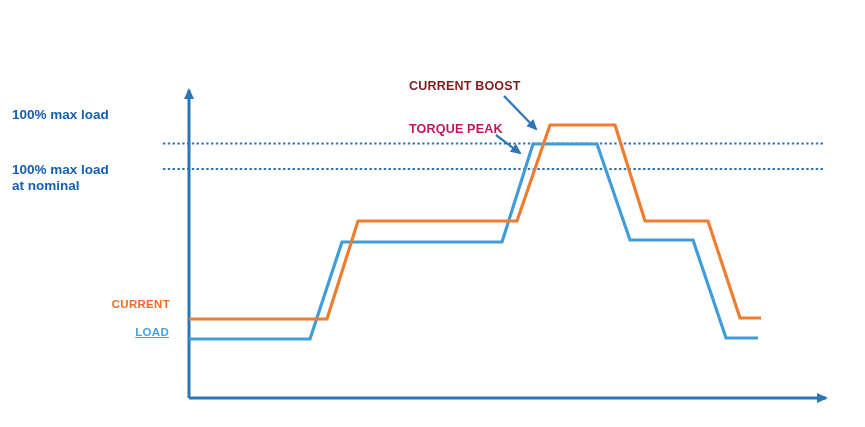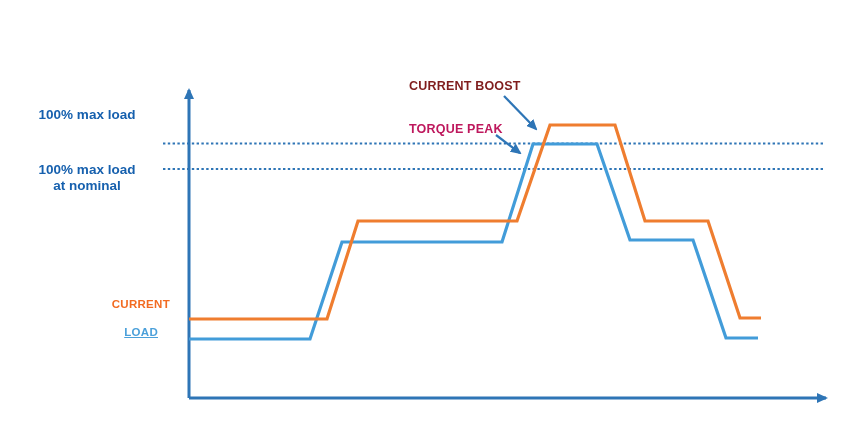--- a/index.html
+++ b/index.html
@@ -1,28 +1,28 @@
 <!DOCTYPE html>
 <html><head>
 <meta charset="utf-8">
 <style>
   html,body{margin:0;padding:0;background:#ffffff;}
   body{font-family:"Liberation Sans",sans-serif;}
   .stage{position:relative;width:865px;height:427px;background:#ffffff;overflow:hidden;}
   .stage svg{position:absolute;left:0;top:0;}
   .txt{position:absolute;font-weight:700;white-space:nowrap;}
-  .axis-label{font-size:13.5px;line-height:16px;text-align:center;width:150px;}
+  .axis-label{font-size:13.5px;line-height:16px;width:150px;}
   .lbl-boost{left:12px;top:107px;}
   .lbl-nominal{left:12px;top:162px;}
   .ann{font-size:12.5px;letter-spacing:.2px;}
   .ann-current-boost{left:409px;top:79px;}
   .ann-torque-peak{left:409px;top:122px;}
   .series-lbl{font-size:11.5px;width:82px;text-align:right;letter-spacing:.3px;}
   .lbl-current{left:88px;top:298px;}
-  .lbl-load{left:76px;top:326px;text-decoration:underline;}
+  .lbl-load{left:87px;top:326px;text-decoration:underline;}
 </style>
 </head>
 <body>
 
 <div class="stage">
 
   <svg width="865" height="427" viewBox="0 0 865 427">
     <defs>
       <marker id="arrowhead" markerUnits="userSpaceOnUse" markerWidth="11" markerHeight="10" refX="9" refY="5" orient="auto">
         <path d="M0,0 L11,5 L0,10 Z" fill="#2E75B6"></path>

